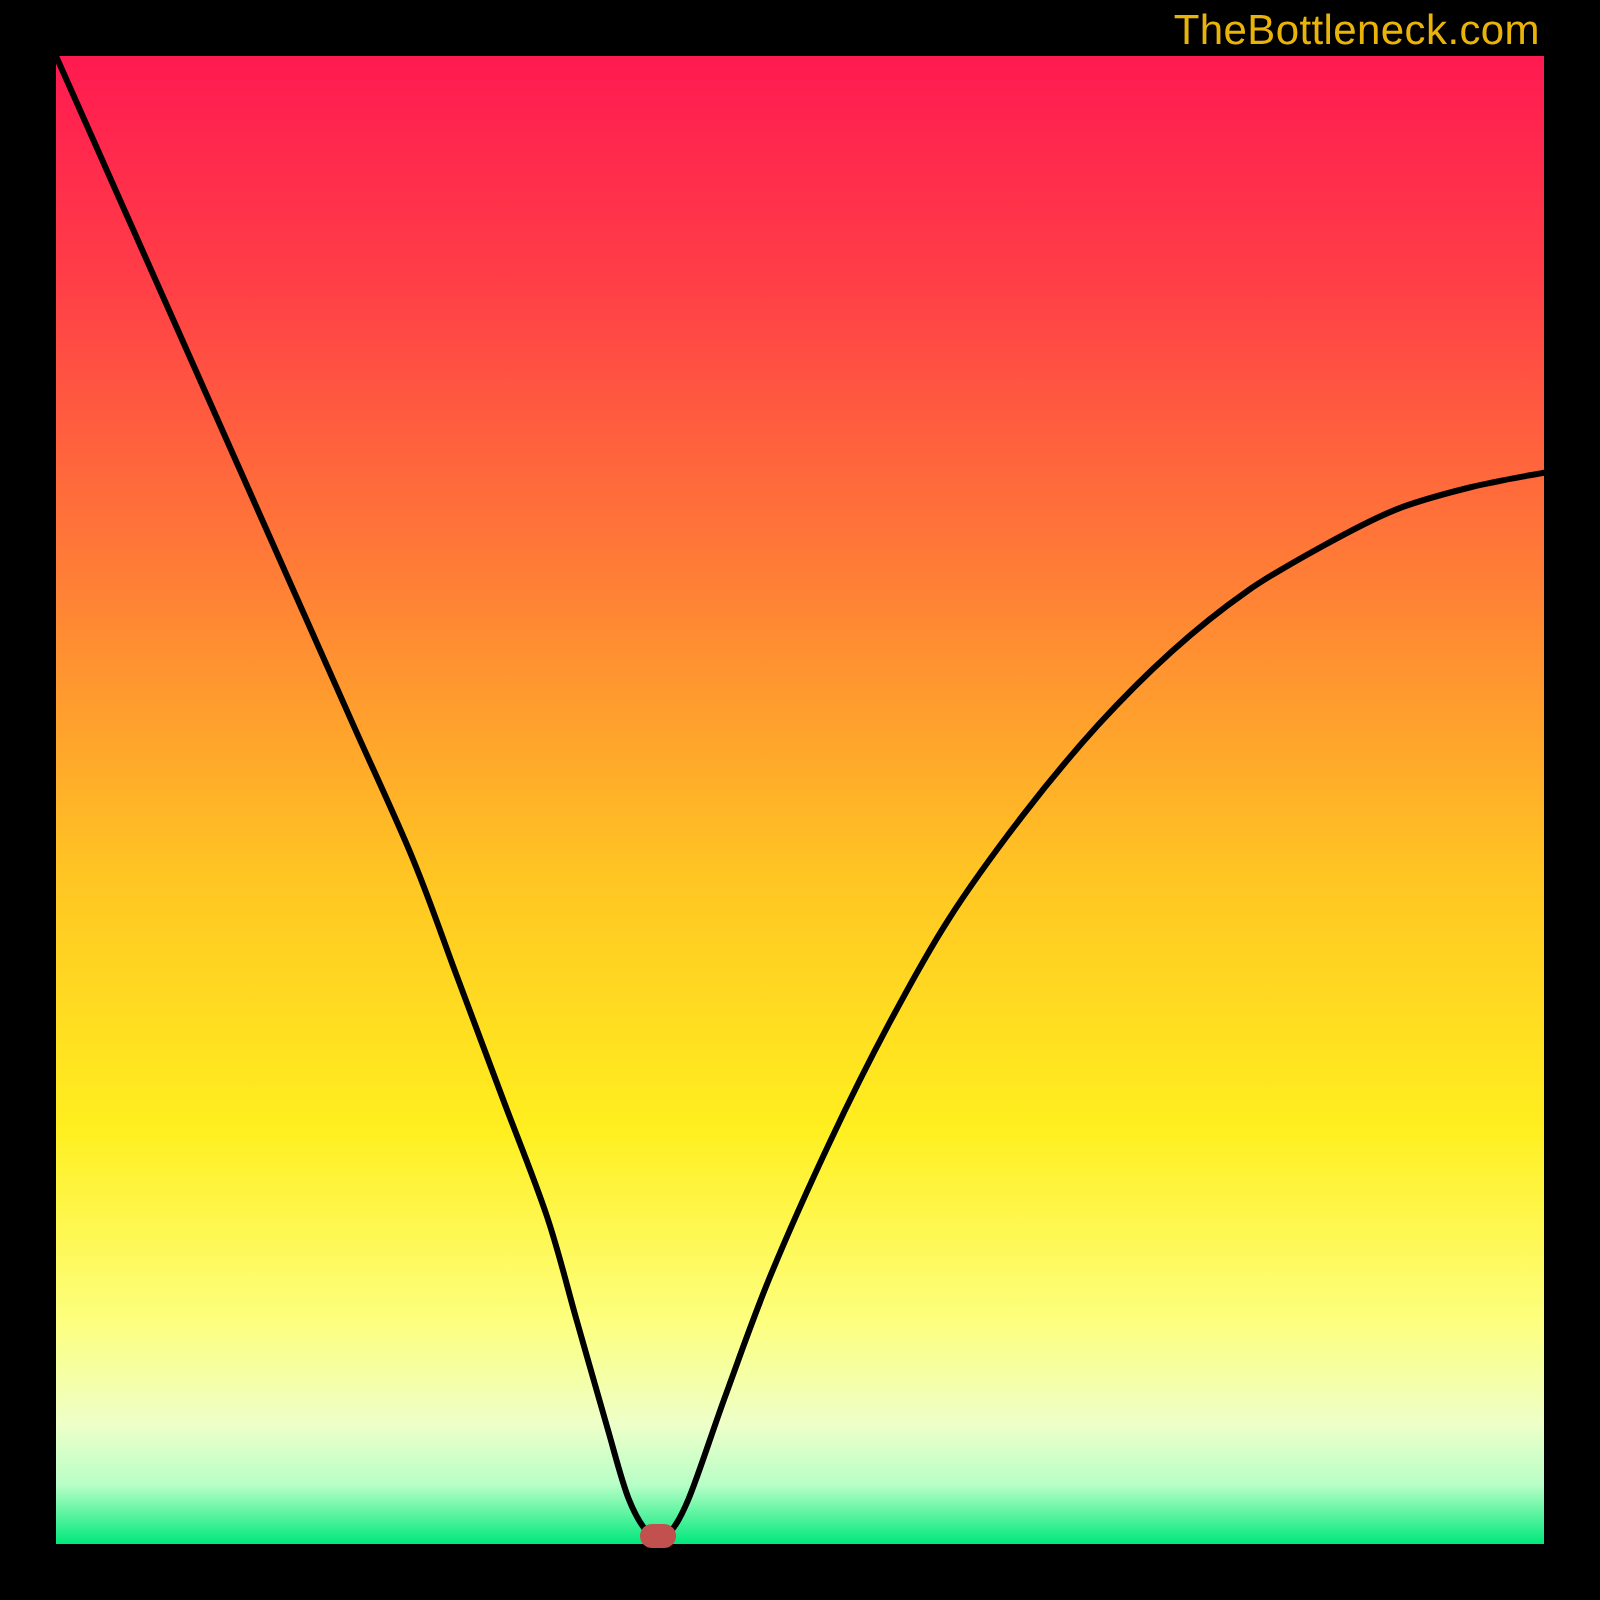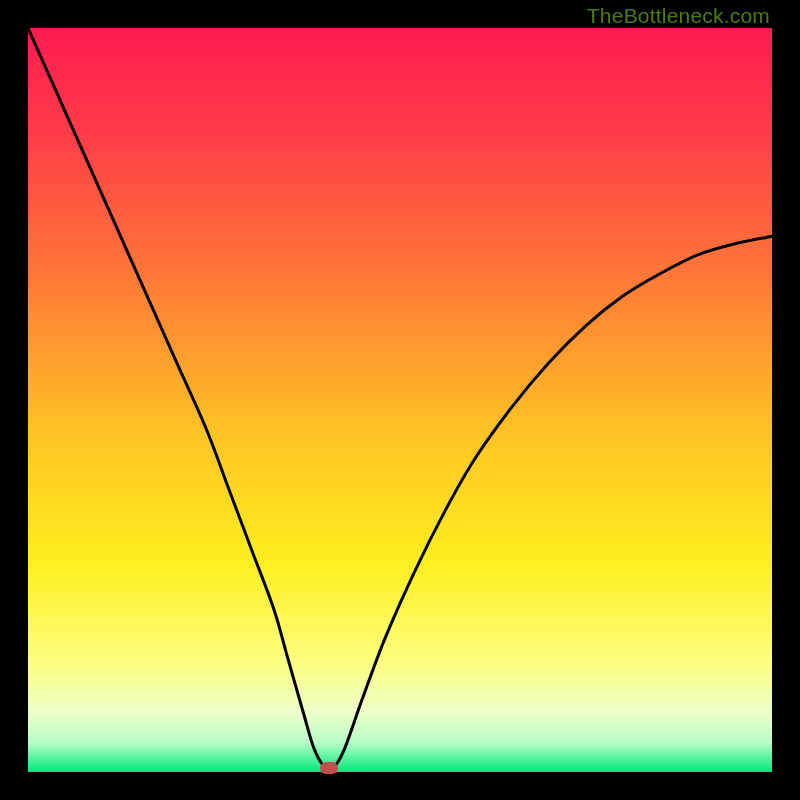--- a/index.html
+++ b/index.html
@@ -23,21 +23,21 @@
     position: absolute;
     left: 0;
     top: 0;
     width: 744px;
     height: 744px;
   }
   .watermark {
     position: absolute;
     top: 4px;
     right: 30px;
-    color: #4d7c0f;
+    color: #eab308;
     font-size: 21px;
     font-weight: 500;
     letter-spacing: 0.2px;
   }
   .marker {
     position: absolute;
     width: 18px;
     height: 12px;
     border-radius: 6px;
     transform: translate(-50%, -50%);

